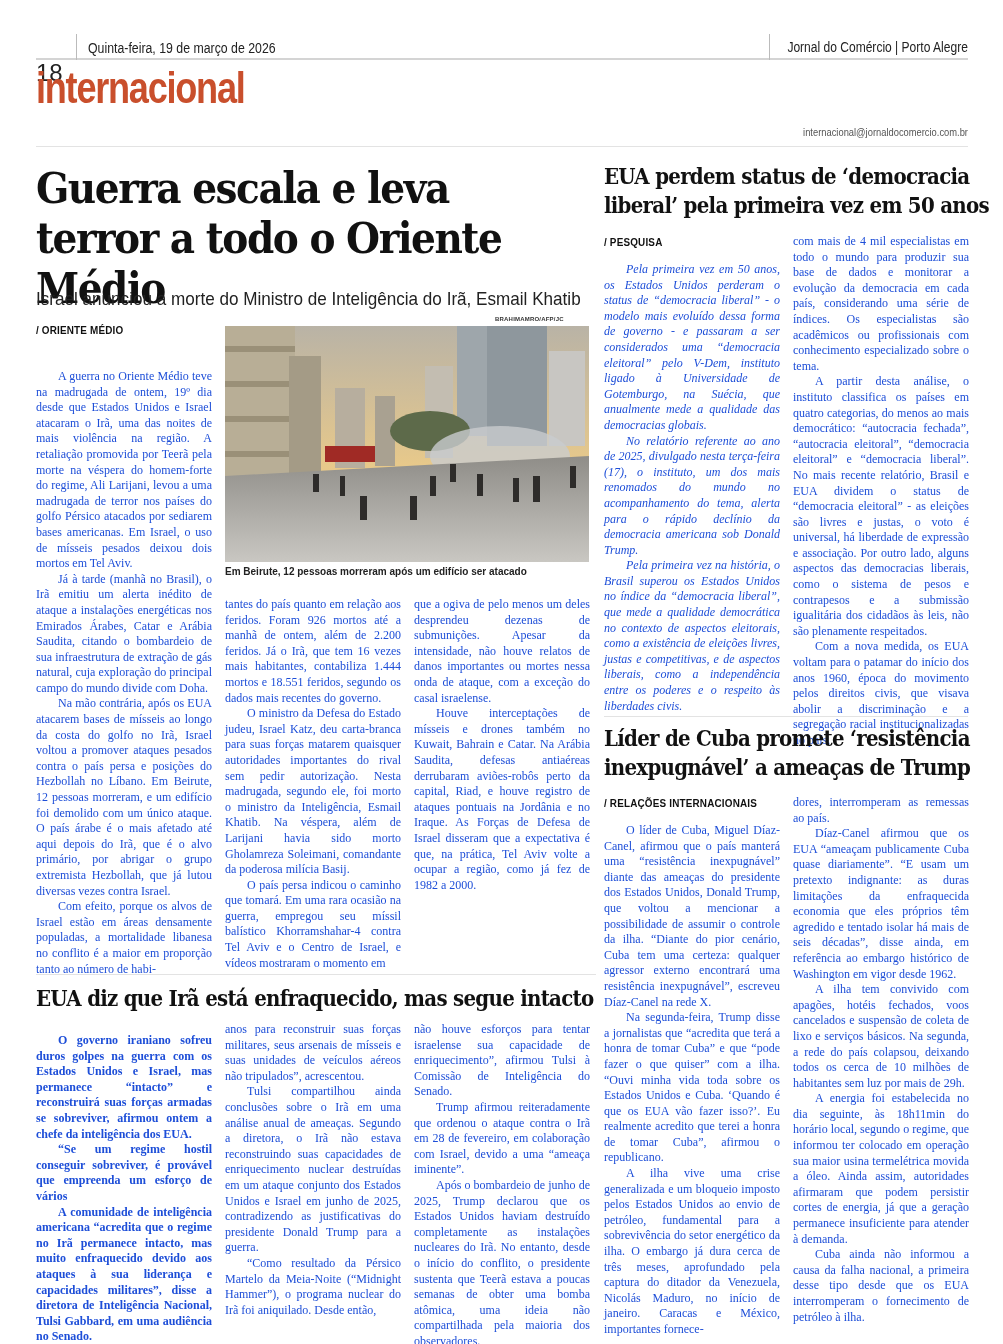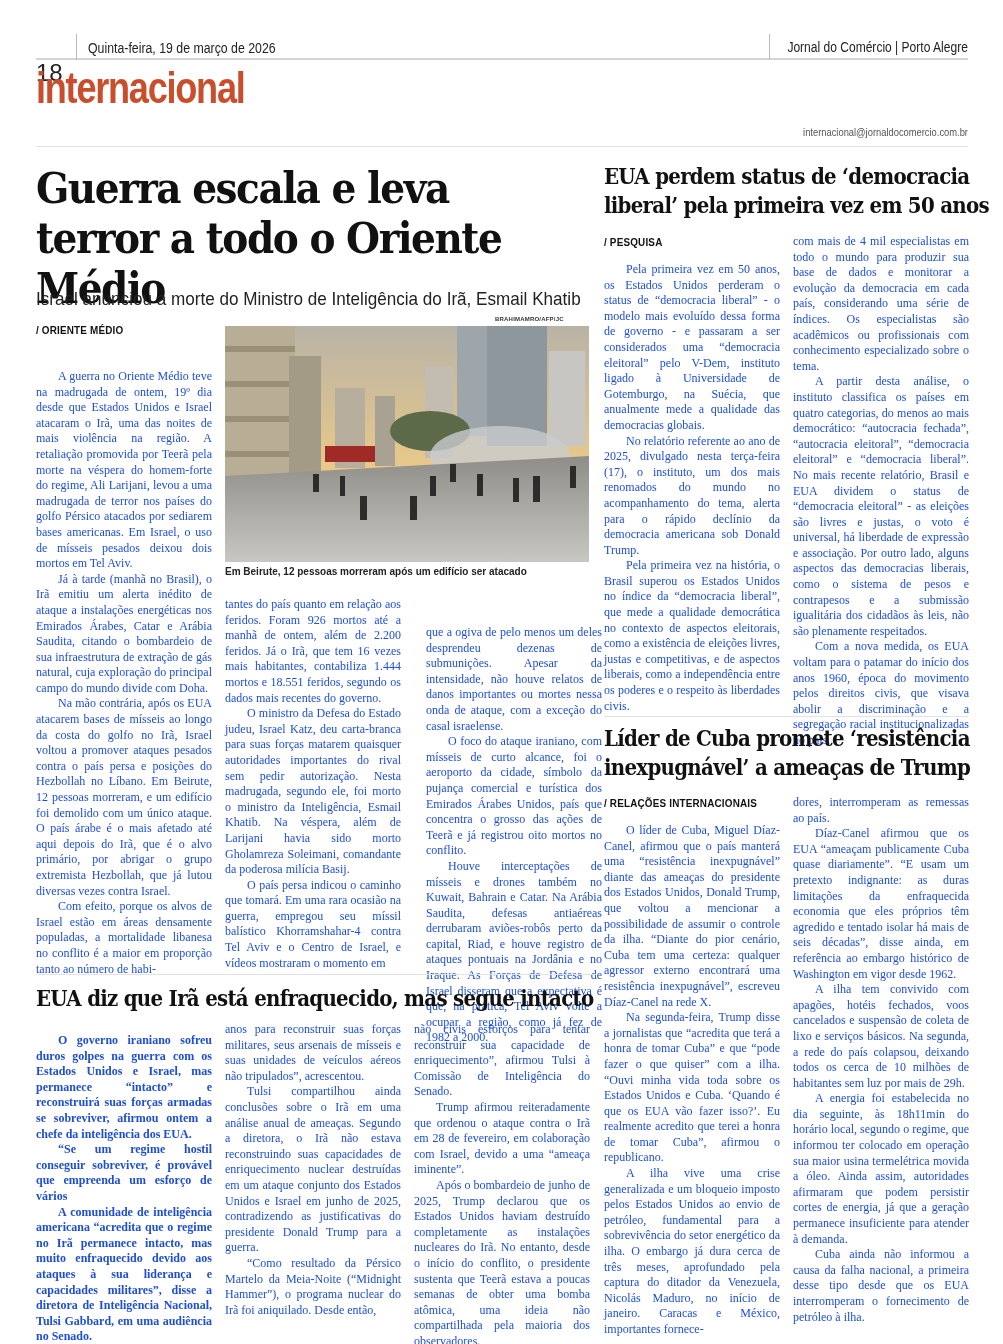--- a/index.html
+++ b/index.html
@@ -105,31 +105,30 @@
   </svg>
 </div>
 <div class="caption">Em Beirute, 12 pessoas morreram após um edifício ser atacado</div>
 
 <div class="col" style="left:225px; top:597px; width:176px;">
   <p class="noindent">tantes do país quanto em relação aos feridos. Foram 926 mortos até a manhã de ontem, além de 2.200 feridos. Já o Irã, que tem 16 vezes mais habitantes, contabiliza 1.444 mortos e 18.551 feridos, segundo os dados mais recentes do governo.</p>
   <p>O ministro da Defesa do Estado judeu, Israel Katz, deu carta-branca para suas forças matarem quaisquer autoridades importantes do rival sem pedir autorização. Nesta madrugada, segundo ele, foi morto o ministro da Inteligência, Esmail Khatib. Na véspera, além de Larijani havia sido morto Gholamreza Soleimani, comandante da poderosa milícia Basij.</p>
   <p>O país persa indicou o caminho que tomará. Em uma rara ocasião na guerra, empregou seu míssil balístico Khorramshahar-4 contra Tel Aviv e o Centro de Israel, e vídeos mostraram o momento em</p>
 </div>
 
-<div class="col" style="left:426px; top:597px; width:176px;margin-top:28px;">
+<div class="col" style="left:414px; top:597px; width:176px;">
   <p class="noindent">que a ogiva de pelo menos um deles desprendeu dezenas de submunições. Apesar da intensidade, não houve relatos de danos importantes ou mortes nessa onda de ataque, com a exceção do casal israelense.</p>
-  <p>O foco do ataque iraniano, com mísseis de curto alcance, foi o aeroporto da cidade, símbolo da pujança comercial e turística dos Emirados Árabes Unidos, país que concentra o grosso das ações de Teerã e já registrou oito mortos no conflito.</p>
   <p>Houve interceptações de mísseis e drones também no Kuwait, Bahrain e Catar. Na Arábia Saudita, defesas antiaéreas derrubaram aviões-robôs perto da capital, Riad, e houve registro de ataques pontuais na Jordânia e no Iraque. As Forças de Defesa de Israel disseram que a expectativa é que, na prática, Tel Aviv volte a ocupar a região, como já fez de 1982 a 2000.</p>
 </div>
 
 <div class="h-side" style="left:604px; top:162px;">EUA perdem status de ‘democracia</div>
 <div class="h-side" style="left:604px; top:191px;">liberal’ pela primeira vez em 50 anos</div>
 <div class="kicker" style="left:604px; top:236px;">/ PESQUISA</div>
 
-<div class="col" style="left:604px; top:262px; width:176px;">
+<div class="col" style="left:604px; top:262px; width:176px;font-style:italic;">
   <p>Pela primeira vez em 50 anos, os Estados Unidos perderam o status de “democracia liberal” - o modelo mais evoluído dessa forma de governo - e passaram a ser considerados uma “democracia eleitoral” pelo V-Dem, instituto ligado à Universidade de Gotemburgo, na Suécia, que anualmente mede a qualidade das democracias globais.</p>
   <p>No relatório referente ao ano de 2025, divulgado nesta terça-feira (17), o instituto, um dos mais renomados do mundo no acompanhamento do tema, alerta para o rápido declínio da democracia americana sob Donald Trump.</p>
   <p>Pela primeira vez na história, o Brasil superou os Estados Unidos no índice da “democracia liberal”, que mede a qualidade democrática no contexto de aspectos eleitorais, como a existência de eleições livres, justas e competitivas, e de aspectos liberais, como a independência entre os poderes e o respeito às liberdades civis.</p>
 </div>
 <div class="col" style="left:793px; top:234px; width:176px;">
   <p class="noindent">com mais de 4 mil especialistas em todo o mundo para produzir sua base de dados e monitorar a evolução da democracia em cada país, considerando uma série de índices. Os especialistas são acadêmicos ou profissionais com conhecimento especializado sobre o tema.</p>
   <p>A partir desta análise, o instituto classifica os países em quatro categorias, do menos ao mais democrático: “autocracia fechada”, “autocracia eleitoral”, “democracia eleitoral” e “democracia liberal”. No mais recente relatório, Brasil e EUA dividem o status de “democracia eleitoral” - as eleições são livres e justas, o voto é universal, há liberdade de expressão e associação. Por outro lado, alguns aspectos das democracias liberais, como o sistema de pesos e contrapesos e a submissão igualitária dos cidadãos às leis, não são plenamente respeitados.</p>
   <p>Com a nova medida, os EUA voltam para o patamar do início dos anos 1960, época do movimento pelos direitos civis, que visava abolir a discriminação e a segregação racial institucionalizadas no país.</p>
 </div>
 
@@ -159,16 +158,16 @@
   <p>O governo iraniano sofreu duros golpes na guerra com os Estados Unidos e Israel, mas permanece “intacto” e reconstruirá suas forças armadas se sobreviver, afirmou ontem a chefe da inteligência dos EUA.</p>
   <p>“Se um regime hostil conseguir sobreviver, é provável que empreenda um esforço de vários</p>
   <p>A comunidade de inteligência americana “acredita que o regime no Irã permanece intacto, mas muito enfraquecido devido aos ataques à sua liderança e capacidades militares”, disse a diretora de Inteligência Nacional, Tulsi Gabbard, em uma audiência no Senado.</p>
 </div>
 <div class="col" style="left:225px; top:1022px; width:176px;">
   <p class="noindent">anos para reconstruir suas forças militares, seus arsenais de mísseis e suas unidades de veículos aéreos não tripulados”, acrescentou.</p>
   <p>Tulsi compartilhou ainda conclusões sobre o Irã em uma análise anual de ameaças. Segundo a diretora, o Irã não estava reconstruindo suas capacidades de enriquecimento nuclear destruídas em um ataque conjunto dos Estados Unidos e Israel em junho de 2025, contradizendo as justificativas do presidente Donald Trump para a guerra.</p>
   <p>“Como resultado da Pérsico Martelo da Meia-Noite (“Midnight Hammer”), o programa nuclear do Irã foi aniquilado. Desde então,</p>
 </div>
 <div class="col" style="left:414px; top:1022px; width:176px;">
-  <p class="noindent">não civis esforços para tentar reconstruir sua capacidade de enriquecimento”, afirmou Tulsi à Comissão de Inteligência do Senado.</p>
+  <p class="noindent">não houve esforços para tentar israelense sua capacidade de enriquecimento”, afirmou Tulsi à Comissão de Inteligência do Senado.</p>
   <p>Trump afirmou reiteradamente que ordenou o ataque contra o Irã em 28 de fevereiro, em colaboração com Israel, devido a uma “ameaça iminente”.</p>
   <p>Após o bombardeio de junho de 2025, Trump declarou que os Estados Unidos haviam destruído completamente as instalações nucleares do Irã. No entanto, desde o início do conflito, o presidente sustenta que Teerã estava a poucas semanas de obter uma bomba atômica, uma ideia não compartilhada pela maioria dos observadores.</p>
 </div>
 
 </body></html>

